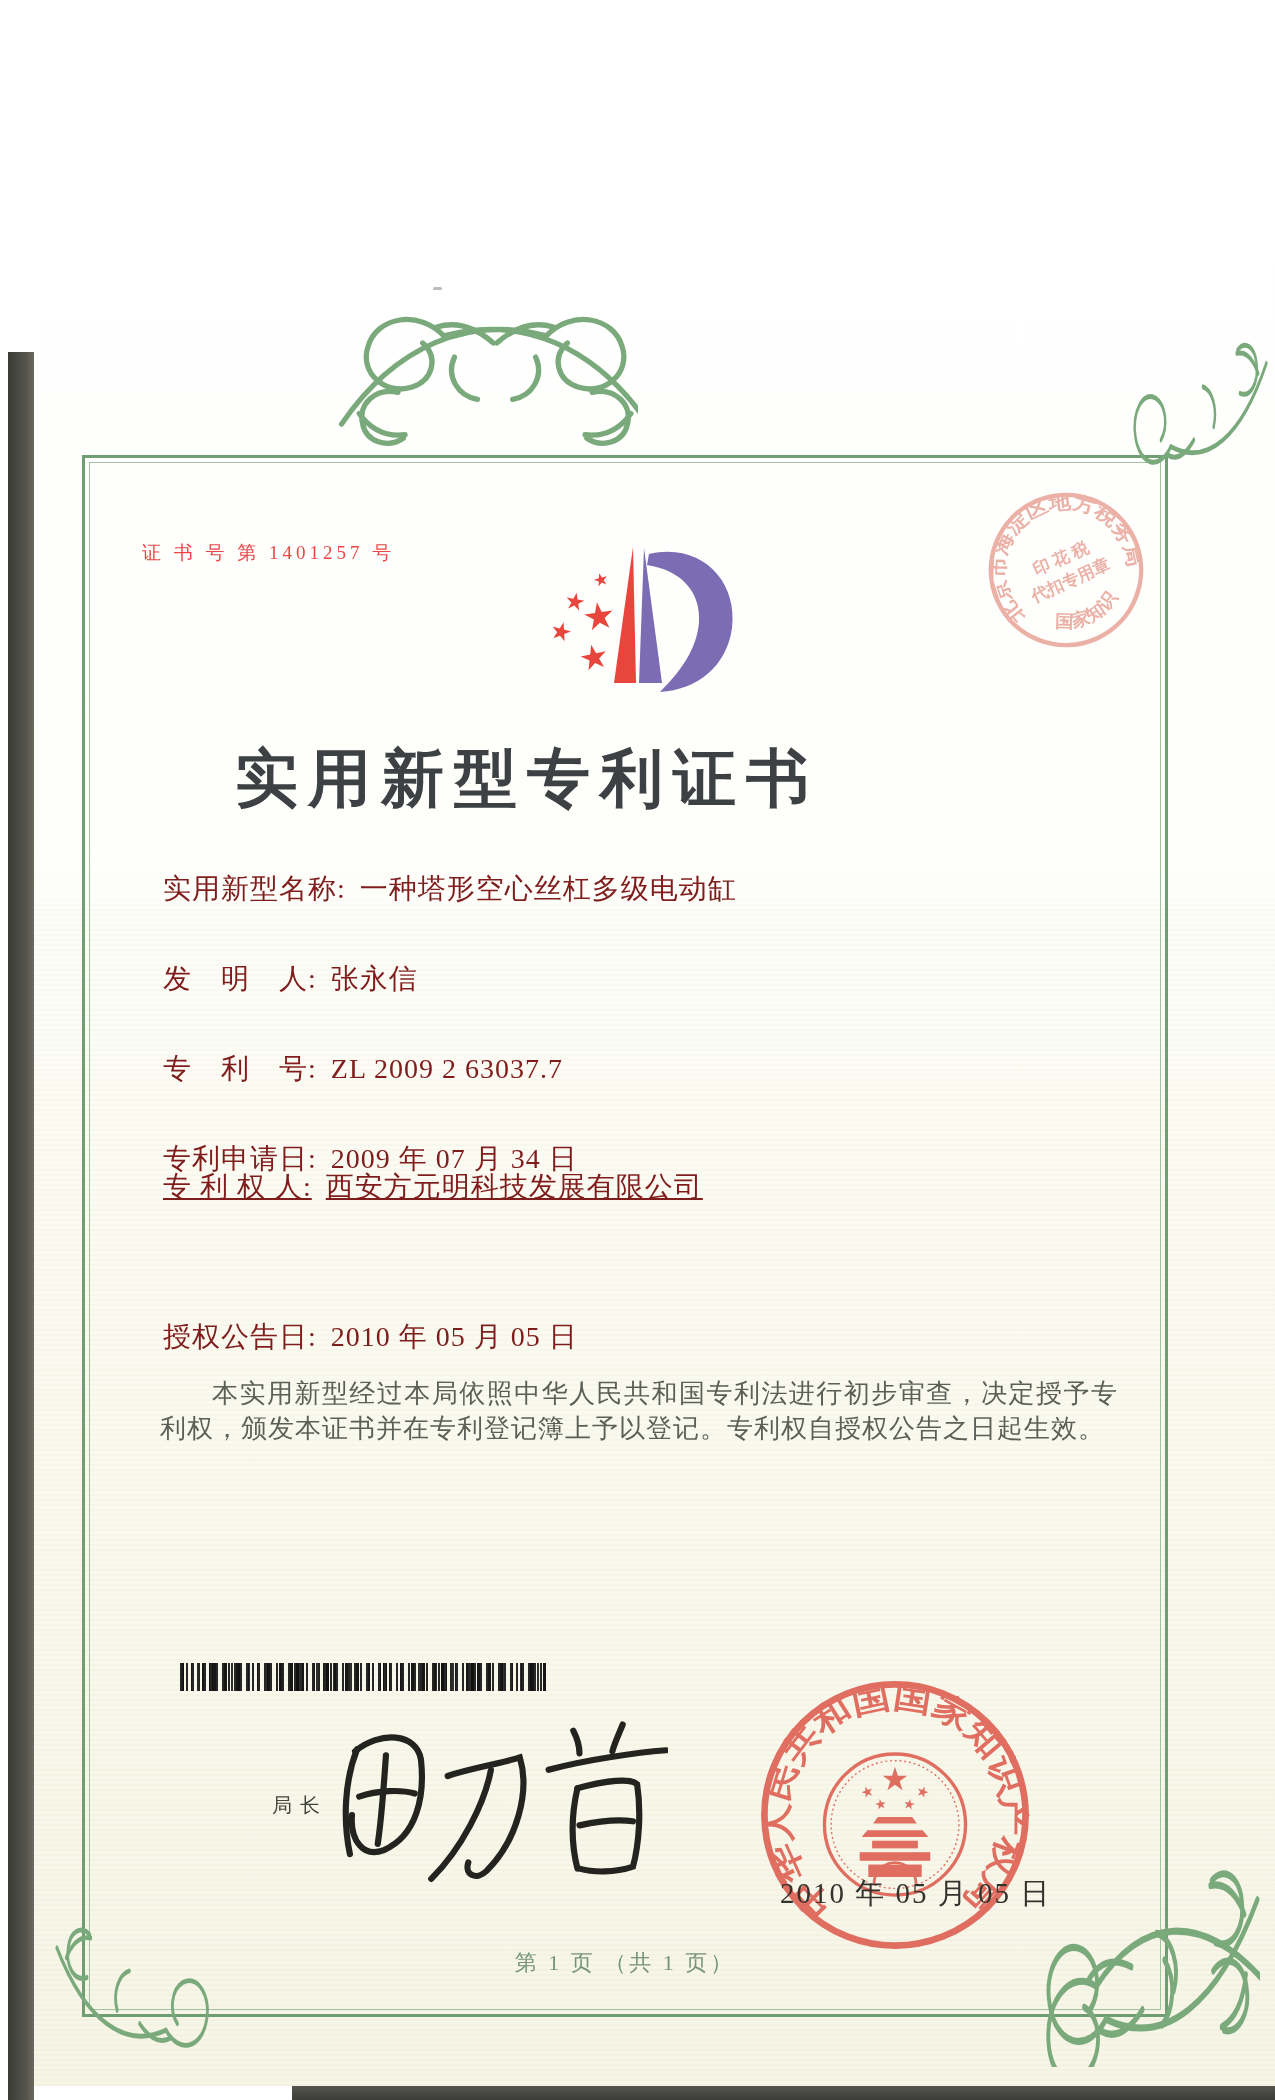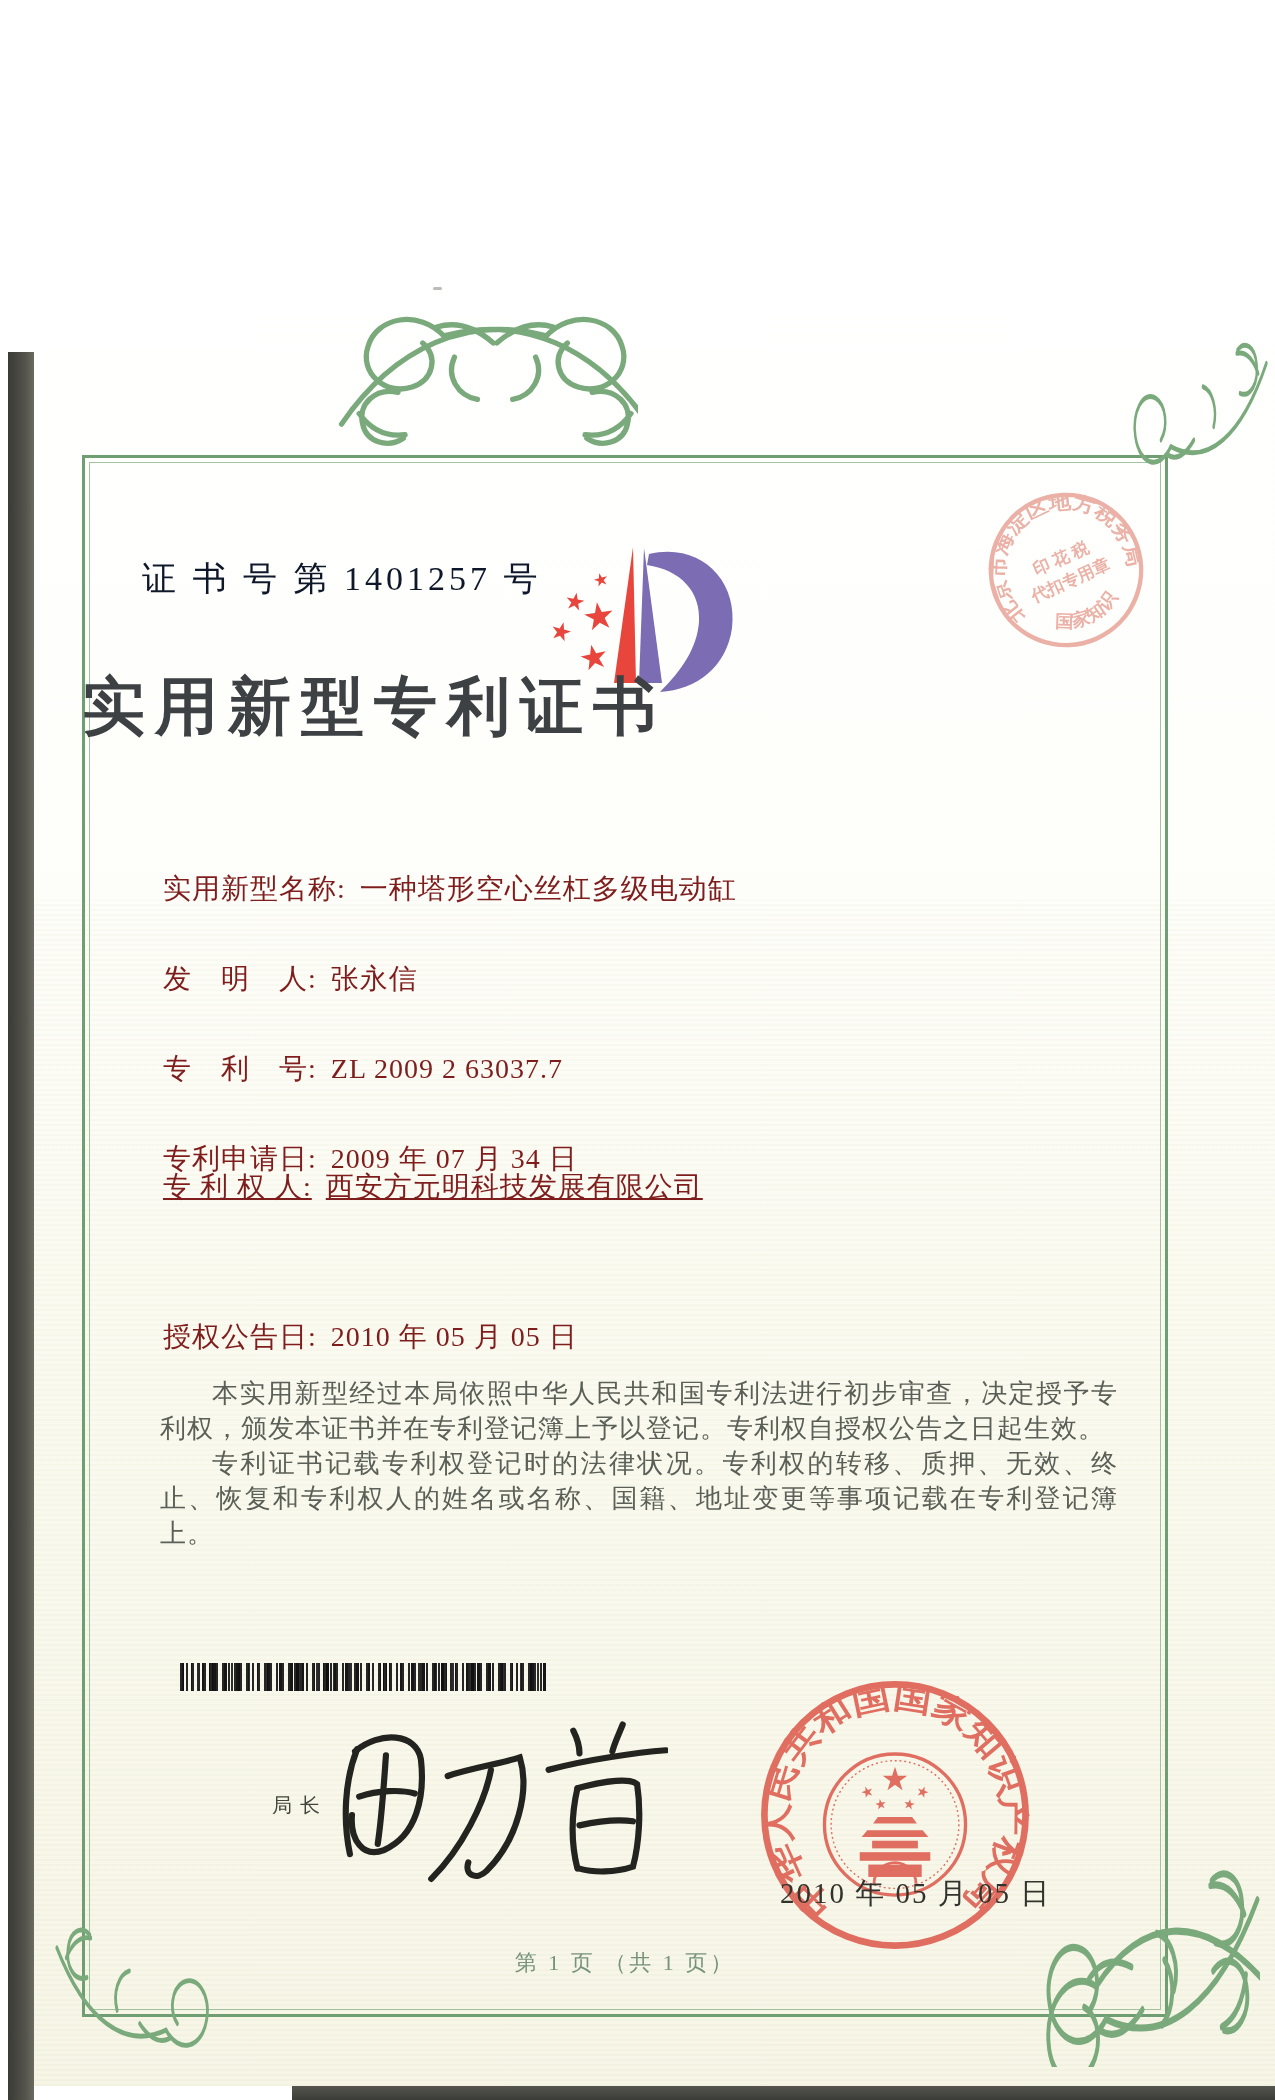--- a/index.html
+++ b/index.html
@@ -25,25 +25,25 @@
   .scan-artifact-dash { left:433px; top:287px; width:9px; height:3px; background:#b9bcb9; border-radius:2px; }
 
   
   .frame-outer { left:82px; top:455px; width:1086px; height:1562px;
     border:3px solid #6f9e72; }
   .frame-inner { position:absolute; left:4px; top:4px; right:4px; bottom:4px;
     border:1px solid #a3c2a0; }
 
   .ornament { color:#7aa97c; }
 
-  .cert-number { left:142px; top:556px; font-size:34px; color:#0f172a; letter-spacing:4px; }
+  .cert-number { left:142px; top:540px; font-size:19px; color:#ef4444; letter-spacing:4px; }
 
   .logo-box { left:548px; top:540px; width:192px; height:154px; }
 
-  .title { left:82px; top:664px; width:890px; text-align:left;
+  .title { left:82px; top:736px; width:890px; text-align:center;
     font-size:63px; font-weight:bold; color:#3d4144; letter-spacing:10px; }
 
   .field-row { left:163px; width:960px; font-size:28px; color:#7f1d1d;
     white-space:nowrap; letter-spacing:1px; }
   .field-row .label { margin-right:14px; }
   .row-0 { top:870px; } .row-1 { top:960px; } .row-2 { top:1050px; }
   .row-3 { top:1140px; } .row-4 { top:1168px;text-decoration:underline; } .row-5 { top:1318px; }
 
   .body-text { left:160px; top:1376px; width:958px; font-size:26px;
     line-height:35px; color:#5a5f57; text-align:justify; letter-spacing:1px; }
@@ -141,21 +141,20 @@
 </div>
 <div class="abs field-row row-4">
   <span class="label">专 利 权 人:</span><span class="value">西安方元明科技发展有限公司</span>
 </div>
 <div class="abs field-row row-5">
   <span class="label">授权公告日:</span><span class="value">2010 年 05 月 05 日</span>
 </div>
 
 <div class="abs body-text">
   <p>本实用新型经过本局依照中华人民共和国专利法进行初步审查，决定授予专利权，颁发本证书并在专利登记簿上予以登记。专利权自授权公告之日起生效。</p>
-  <p>专利证书记载专利权登记时的法律状况。专利权的转移、质押、无效、终止、恢复和专利权人的姓名或名称、国籍、地址变更等事项记载在专利登记簿上。</p>
 </div>
 
 <div class="abs barcode"></div>
 
 <div class="abs director-label">局长</div>
 <div class="abs signature-box">
   <span class="sr-only">田力普</span>
   <svg viewBox="0 0 340 190" width="350" height="200" fill="none" stroke="#23231f" stroke-width="6" stroke-linecap="round">
     <path d="M38,34 C26,64 24,102 31,136"></path>
     <path d="M36,36 C60,16 96,18 100,44 C104,80 96,118 64,132 C44,140 31,122 33,98"></path>

